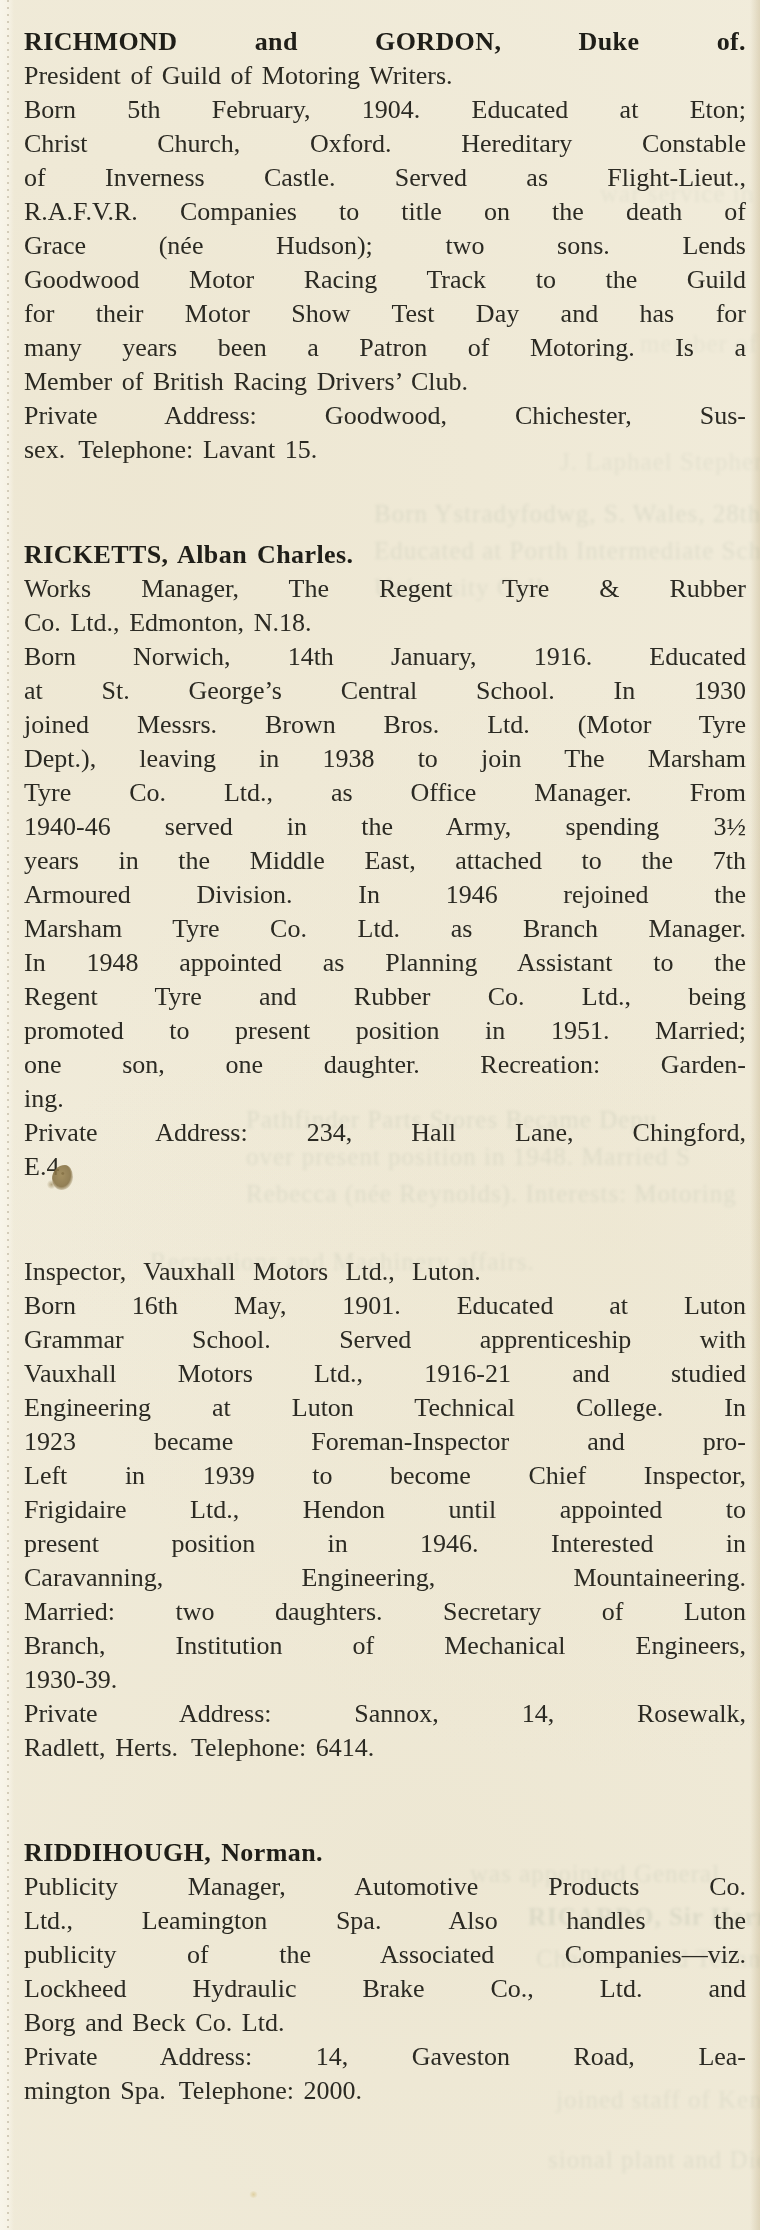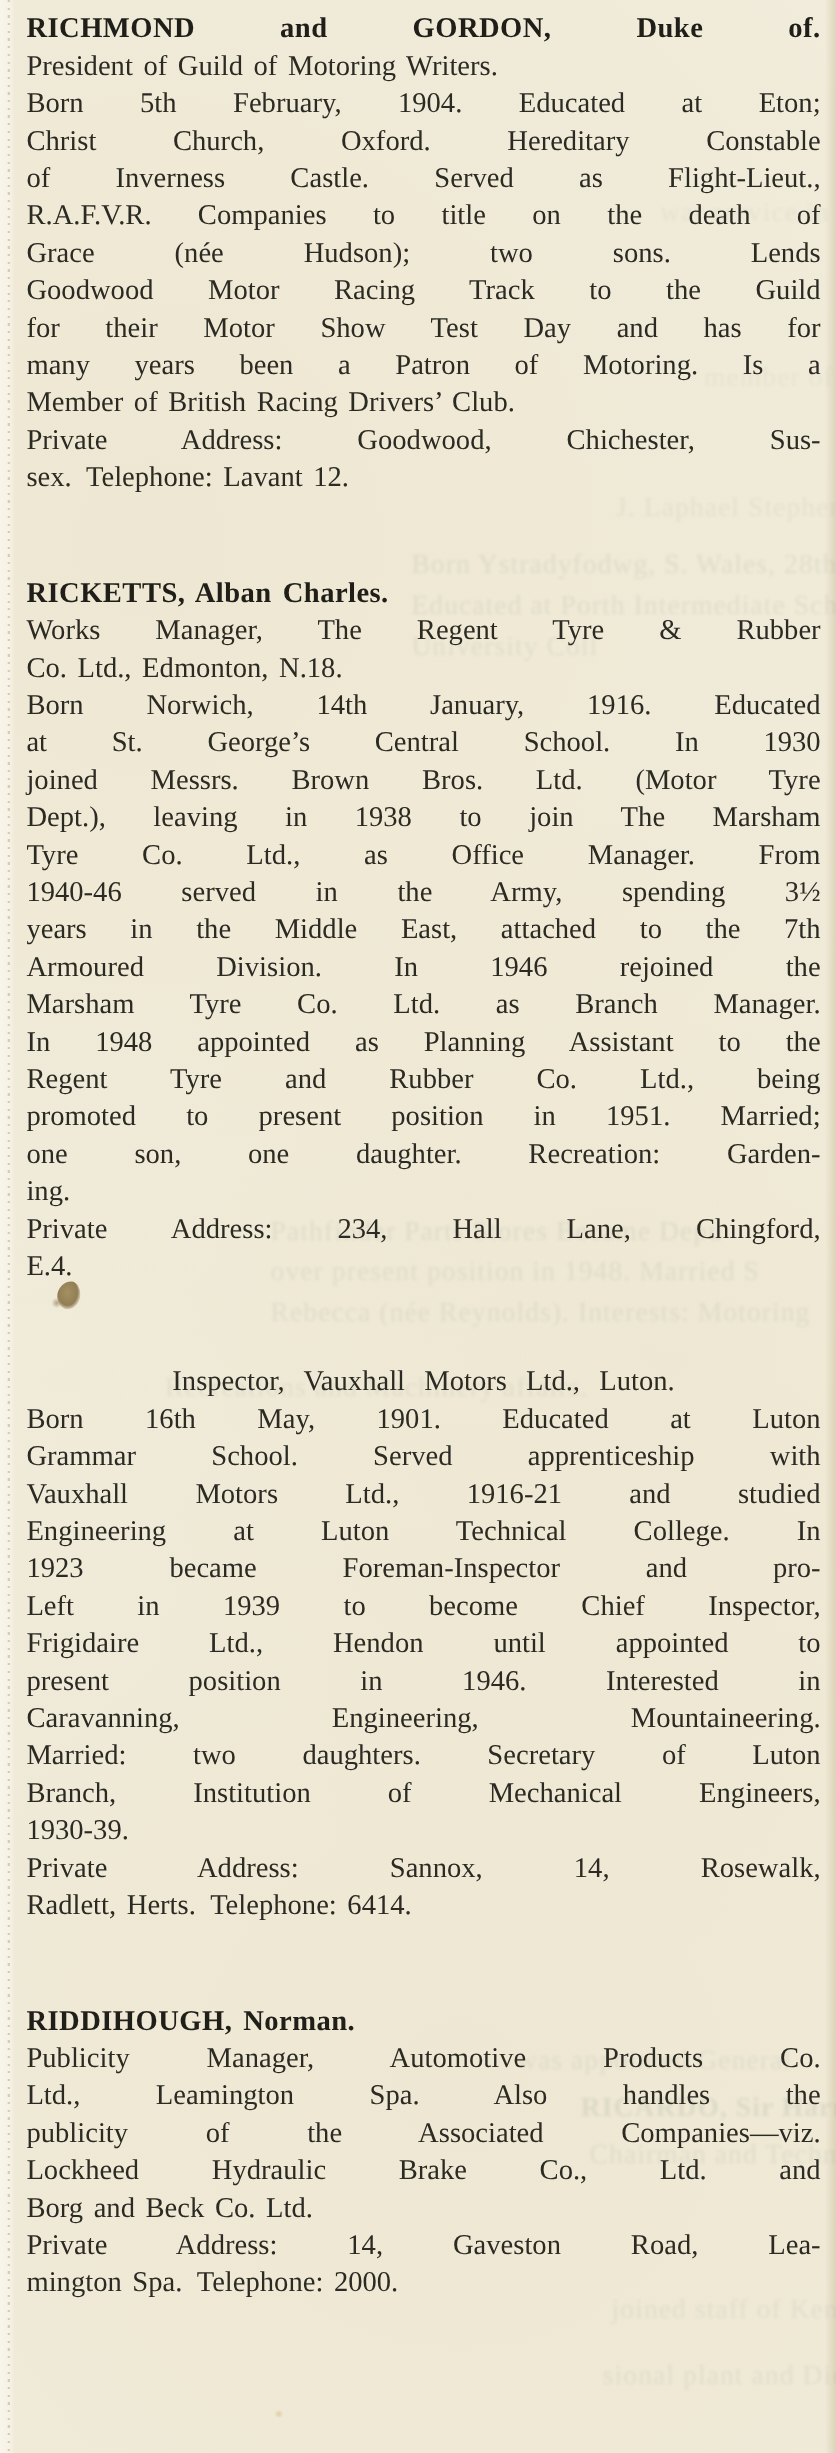--- a/index.html
+++ b/index.html
@@ -26,35 +26,35 @@
   }
   .edge-right {
     position:absolute; right:0; top:0; bottom:0; width:10px; z-index:1;
     background:linear-gradient(270deg, rgba(182,163,120,.32), rgba(182,163,120,0));
   }
   .content {
     position:relative; z-index:2;
     padding:9px 14px 0 24px;
   }
   .entry { margin-top:71px; }
-  .entry:first-child { margin-top:0; }
+  .entry:first-child { margin-top:16px; }
   .line {
     height:34px; line-height:34px;
     font-size:26px;
     word-spacing:.12em;
     white-space:nowrap;
     overflow:visible;
   }
   .line.j {
     text-align:justify;
     text-align-last:justify;
     white-space:normal;
     word-spacing:normal;
   }
-  .line.w { word-spacing:.42em;text-align:center; }
+  .line.w { word-spacing:.42em; }
   .line.h {
     font-weight:bold;
     color:var(--heading-ink,#201f19);
     letter-spacing:.4px;
   }
   .line .i { }
   .line .sc { font-size:21px; font-weight:600; letter-spacing:.6px; }
   .ghost {
     position:absolute; z-index:1;
     font-size:25px; letter-spacing:1px; white-space:nowrap;
@@ -109,21 +109,21 @@
         <div class="line j"><span>Born 5th February, 1904. Educated at Eton;</span></div>
         <div class="line j"><span>Christ Church, Oxford. Hereditary Constable</span></div>
         <div class="line j"><span>of Inverness Castle. Served as Flight-Lieut.,</span></div>
         <div class="line j"><span>R.A.F.V.R. Companies to title on the death of</span></div>
         <div class="line j"><span>Grace (née Hudson); two sons. Lends</span></div>
         <div class="line j"><span>Goodwood Motor Racing Track to the Guild</span></div>
         <div class="line j"><span>for their Motor Show Test Day and has for</span></div>
         <div class="line j"><span>many years been a Patron of Motoring. Is a</span></div>
         <div class="line"><span>Member of British Racing Drivers’ Club.</span></div>
         <div class="line j"><span class="i">Private Address:</span><span> Goodwood, Chichester, Sus-</span></div>
-        <div class="line"><span>sex. </span><span class="i">Telephone:</span><span> Lavant 12.</span></div>
+        <div class="line"><span>sex. </span><span class="i">Telephone:</span><span> Lavant 15.</span></div>
       </div>
       <div class="entry">
         <div class="line h"><span>RICKETTS, Alban Charles.</span></div>
         <div class="line j"><span>Works Manager, The Regent Tyre &amp; Rubber</span></div>
         <div class="line"><span>Co. Ltd., Edmonton, N.18.</span></div>
         <div class="line j"><span>Born Norwich, 14th January, 1916. Educated</span></div>
         <div class="line j"><span>at St. George’s Central School. In 1930</span></div>
         <div class="line j"><span>joined Messrs. Brown Bros. Ltd. (Motor Tyre</span></div>
         <div class="line j"><span>Dept.), leaving in 1938 to join The Marsham</span></div>
         <div class="line j"><span>Tyre Co. Ltd., as Office Manager. From</span></div>

